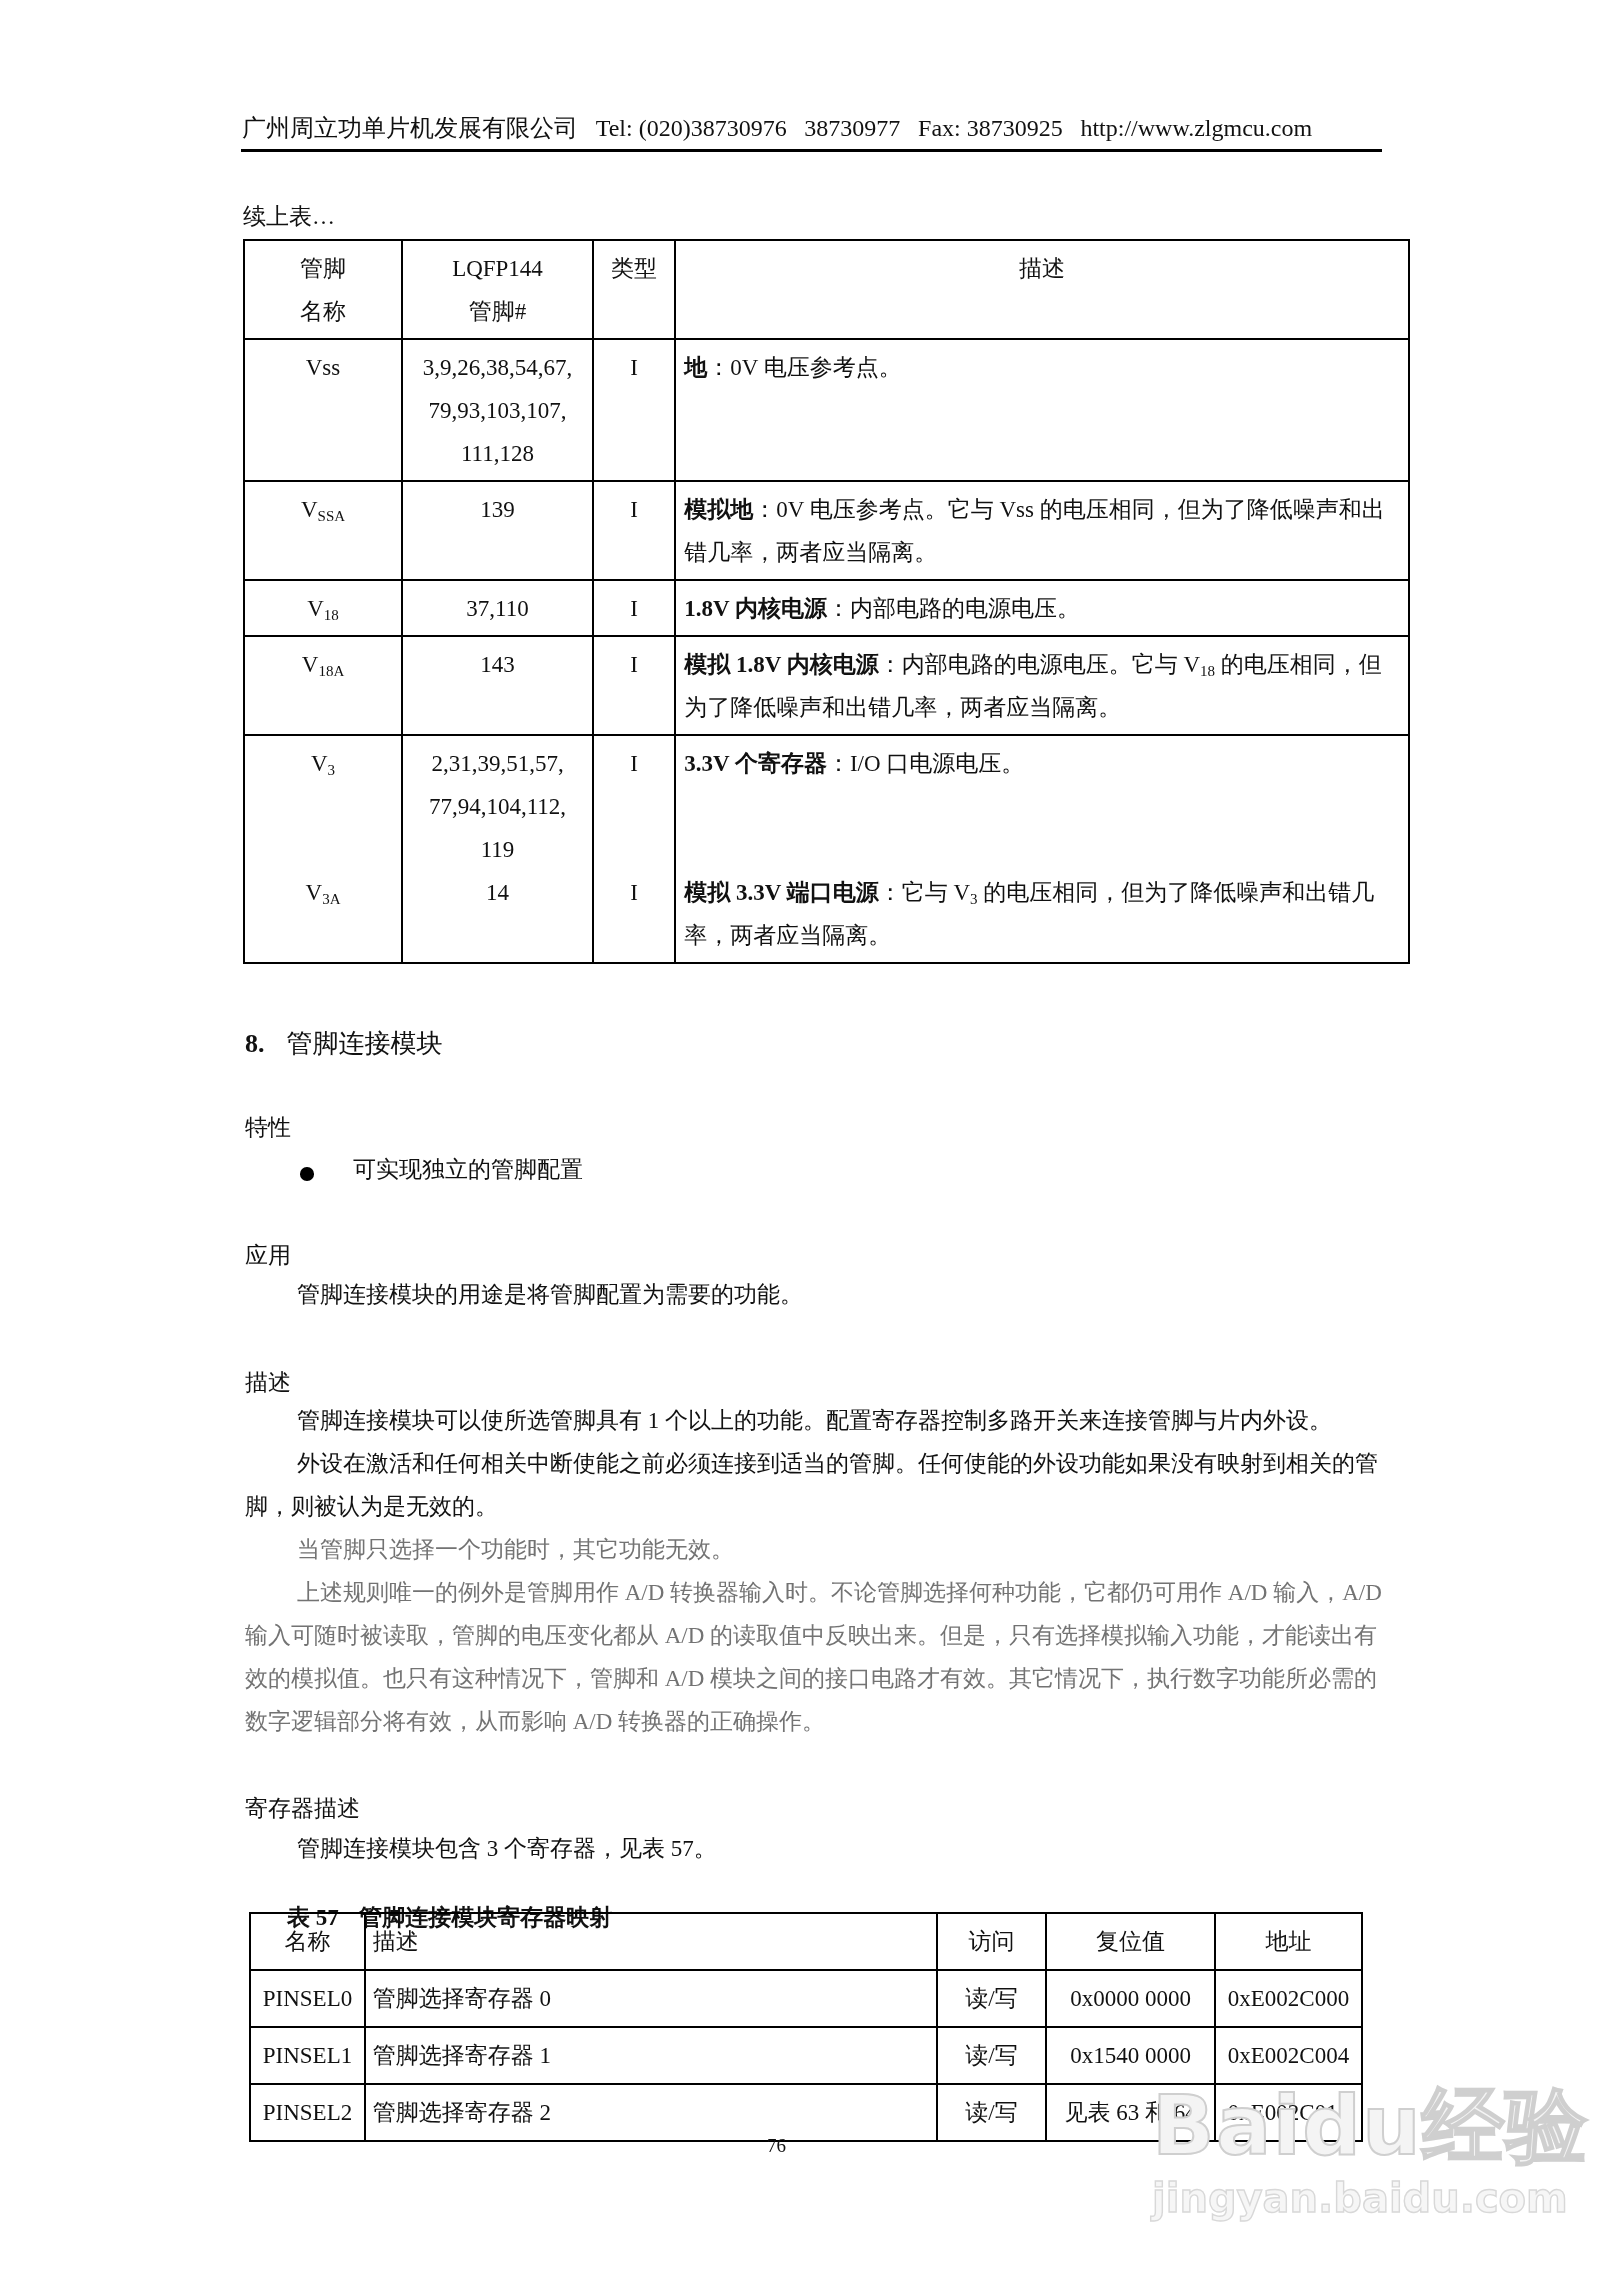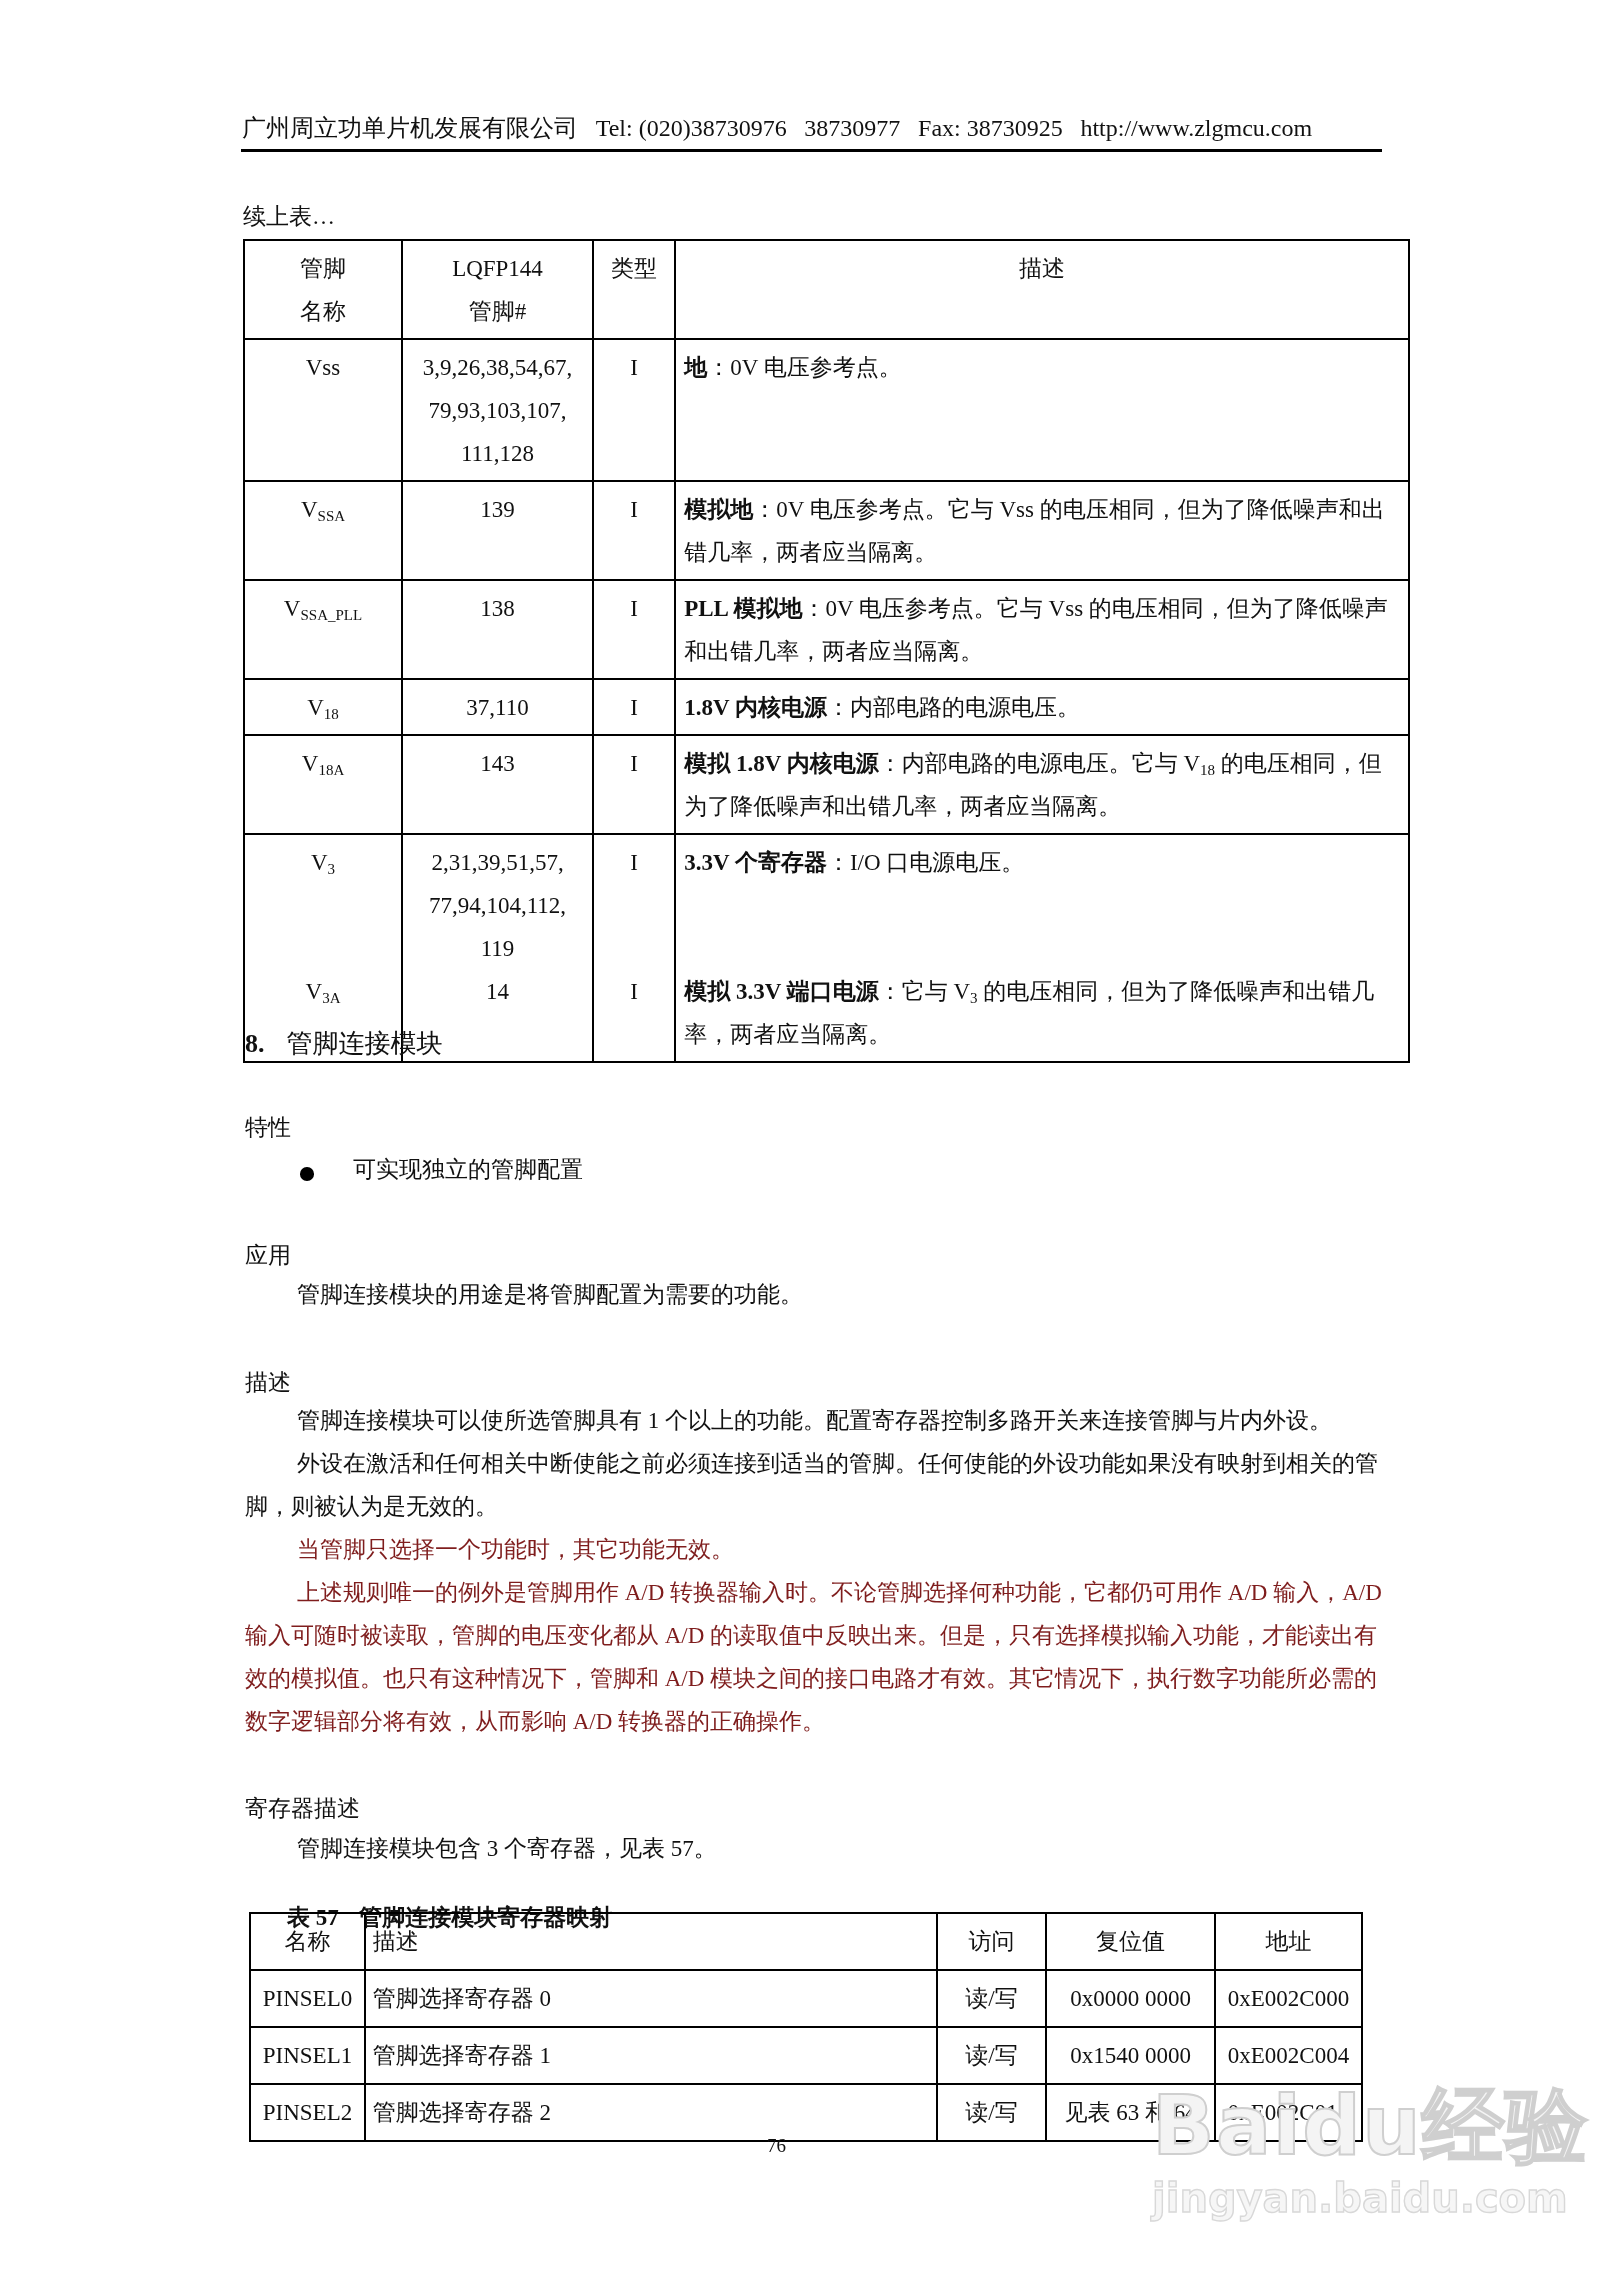--- a/index.html
+++ b/index.html
@@ -19,21 +19,21 @@
   .c { text-align: center; }
   .l { text-align: left; }
   sub { font-size: 15px; vertical-align: -4.1px; line-height: 0; }
   b { font-weight: bold; }
 
   .sec-title { left: 245px; top: 1026px; font-size: 26px; }
   .sec-title .num { font-weight: bold; margin-right: 22px; }
   .h-small { font-size: 23px; left: 245px; }
   .para { font-size: 23px; left: 245px; width: 1145px; line-height: 43px; }
   .indent { text-indent: 52px; }
-  .red { color: #7f1d1d; }
+  .red { color: #737373; }
   .bullet-dot { left: 300px; top: 1167px; width: 13.6px; height: 13.6px; border-radius: 50%; background: #000; }
 
   .caption { left: 287px; top: 1878px; font-size: 23px; font-weight: bold; margin-top: 24px; }
   .caption .n { margin-right: 20.4px; }
 
   table.regs { position: absolute; left: 249px; top: 1912px; width: 1114px;
                border-collapse: collapse; table-layout: fixed; font-size: 23px; }
   table.regs td, table.regs th { border: 2px solid #000; height: 55px; padding: 0 6.8px;
                font-weight: normal; vertical-align: middle; white-space: nowrap; }
   .page-num { left: 767px; top: 2135px; font-size: 19px; }
@@ -72,26 +72,20 @@
     <td class="c">Vss</td>
     <td class="c"><span>3,9,26,38,54,67,</span><br><span>79,93,103,107,</span><br><span>111,128</span></td>
     <td class="c">I</td>
     <td class="l"><b>地</b><span>：0V 电压参考点。</span></td>
   </tr>
   <tr>
     <td class="c"><span>V</span><sub>SSA</sub></td>
     <td class="c">139</td>
     <td class="c">I</td>
     <td class="l"><b>模拟地</b><span>：0V 电压参考点。它与 Vss 的电压相同，但为了降低噪声和出错几率，两者应当隔离。</span></td>
-  </tr>
-  <tr>
-    <td class="c"><span>V</span><sub>SSA_PLL</sub></td>
-    <td class="c">138</td>
-    <td class="c">I</td>
-    <td class="l"><b>PLL 模拟地</b><span>：0V 电压参考点。它与 Vss 的电压相同，但为了降低噪声和出错几率，两者应当隔离。</span></td>
   </tr>
   <tr>
     <td class="c"><span>V</span><sub>18</sub></td>
     <td class="c">37,110</td>
     <td class="c">I</td>
     <td class="l"><b>1.8V 内核电源</b><span>：内部电路的电源电压。</span></td>
   </tr>
   <tr>
     <td class="c"><span>V</span><sub>18A</sub></td>
     <td class="c">143</td>

